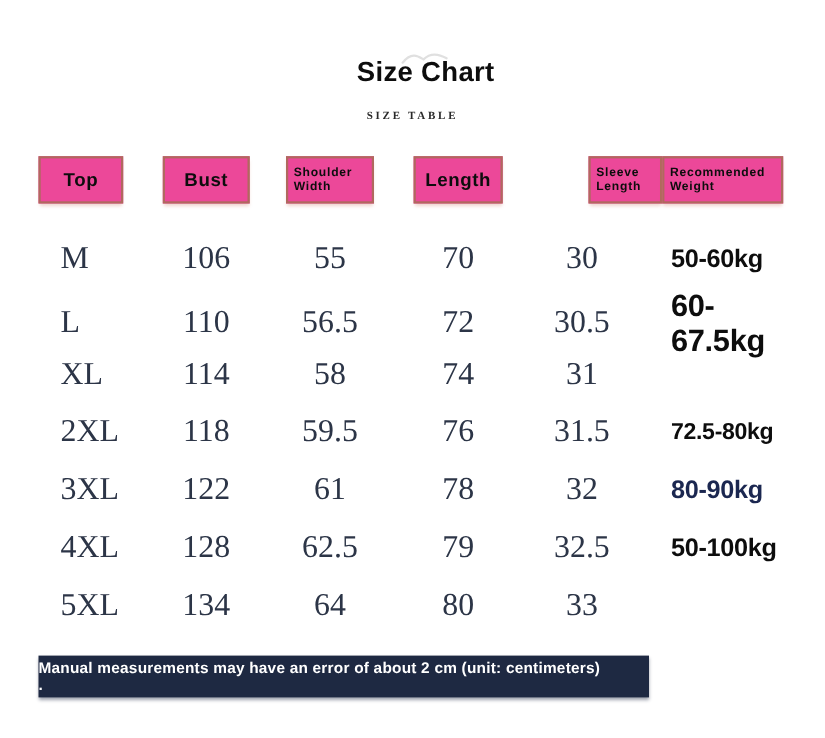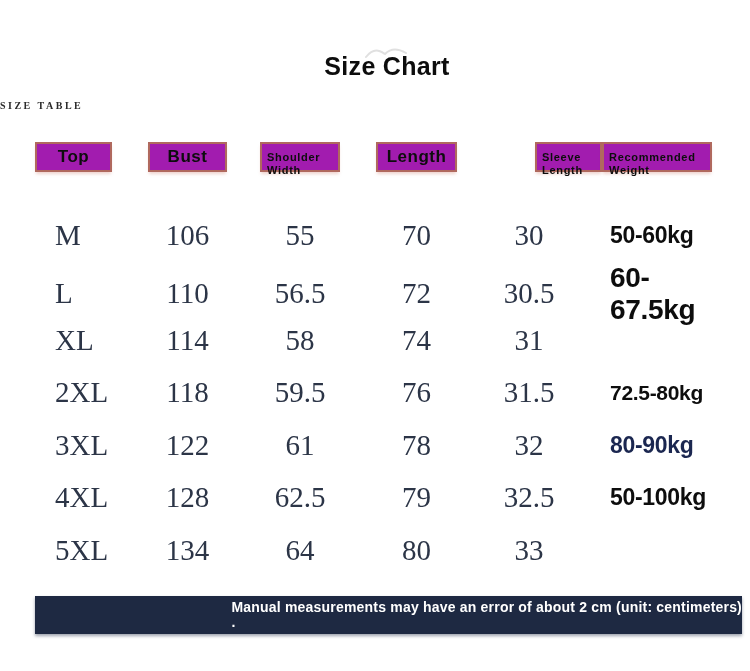--- a/index.html
+++ b/index.html
@@ -4,31 +4,31 @@
 <style>
   * { margin:0; padding:0; box-sizing:border-box; }
   html,body { width:750px; height:671px; background:#ffffff; overflow:hidden;
               font-family:"Liberation Sans", sans-serif; }
   .page { position:relative; width:750px; height:671px; background:#fff; }
 
   
   .title-wrap { position:absolute; top:52px; left:12px; width:750px; text-align:center; }
   .page-title { font-size:25px; font-weight:bold; color:#0d0d0d; letter-spacing:0.3px; }
   .swoosh { position:absolute; top:-8px; left:352px; opacity:0.55; }
-  .subtitle { position:absolute; top:100px; left:0; width:750px; text-align:left;
+  .subtitle { position:absolute; top:100px; left:0; width:750px; text-align:center;
               font-family:"Liberation Serif", serif; font-weight:bold; font-size:10px;
               letter-spacing:2.5px; color:#2a2a2a; }
 
   
   .grid-row { display:grid; grid-template-columns:113px 112px 116px 114px 112px 126px; }
 
   
   .header-row { position:absolute; top:142px; left:35px; width:693px; }
   .hcell { display:flex; }
-  .hbox { border:2px solid var(--header-border,#b0695e); background:#a21caf; height:30px;
+  .hbox { border:2px solid var(--header-border,#b0695e); background:#ec4899; height:43px;
           box-shadow:0 3px 3px -1px rgba(209,130,115,0.35); }
   .hbox.one-line { display:flex; align-items:center; justify-content:center;
                    font-size:17px; font-weight:bold; color:#0d0d0d; letter-spacing:0.5px; }
   .hbox.two-line { font-size:11px; font-weight:bold; color:#0d0d0d; letter-spacing:0.7px;
                    line-height:13px; padding:7px 3px 0 5px; }
   .header-row .hcell:nth-child(1) .hbox { width:77px; }
   .header-row .hcell:nth-child(2) .hbox { width:79px; }
   .header-row .hcell:nth-child(3) .hbox { width:80px; }
   .header-row .hcell:nth-child(4) .hbox { width:81px; }
   .header-row .hcell:nth-child(5) .hbox { width:78px;margin-left:45px; }
@@ -42,24 +42,24 @@
   .trow > .size-cell   { text-align:left; padding-left:20px; }
   .trow > :nth-child(2){ width:79px; text-align:center; }
   .trow > :nth-child(3){ width:80px; text-align:center; }
   .trow > :nth-child(4){ width:81px; text-align:center; }
   .trow > :nth-child(5){ width:78px; text-align:center; }
   .trow > .weight-cell { font-family:"Liberation Sans", sans-serif; font-weight:bold;
                          color:var(--weight-color,#0d0d0d); text-align:left;
                          padding-left:8px; letter-spacing:-0.3px; }
 
   
-  .banner { position:absolute; top:596px; left:35px; width:707px; height:38px;
+  .banner { position:absolute; top:596px; left:35px; width:555px; height:38px;
             background:var(--banner-bg,#1e2942);
             box-shadow:0 2px 3px rgba(40,50,75,0.45);
-            display:flex; justify-content:flex-end; }
+            display:flex; justify-content:flex-start; }
   .banner-inner { text-align:left; padding-top:3px; }
   .banner-line1 { color:#ffffff; font-weight:bold; font-size:14px; letter-spacing:0.2px;
                   line-height:17px; }
   .banner-line2 { color:#ffffff; font-weight:bold; font-size:14px; line-height:13px; }
 </style>
 </head>
 <body>
 
 <div class="page">
 

